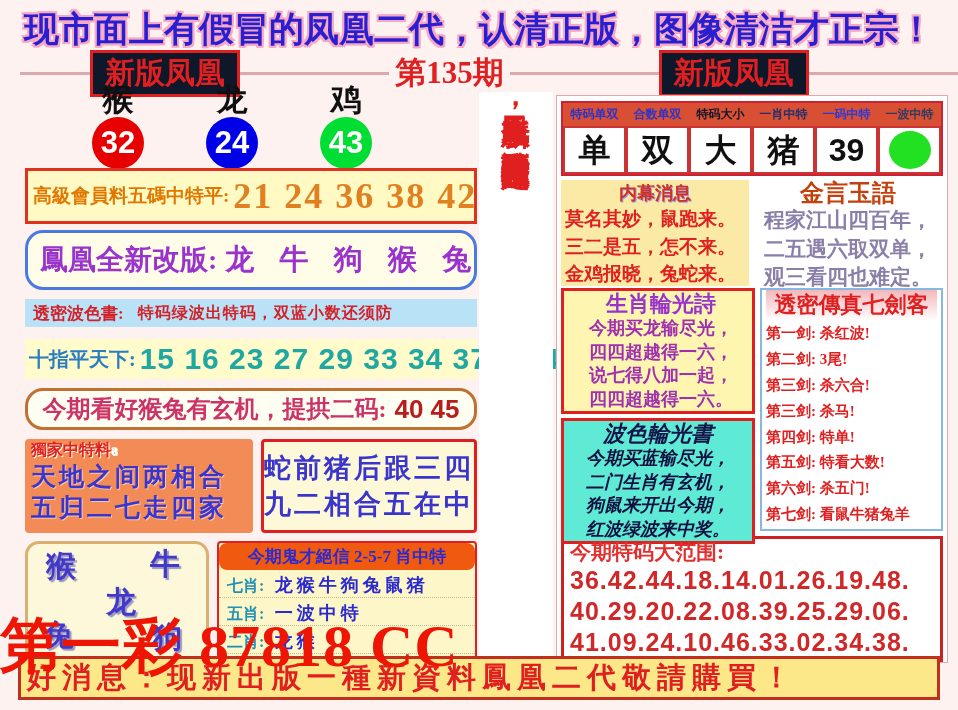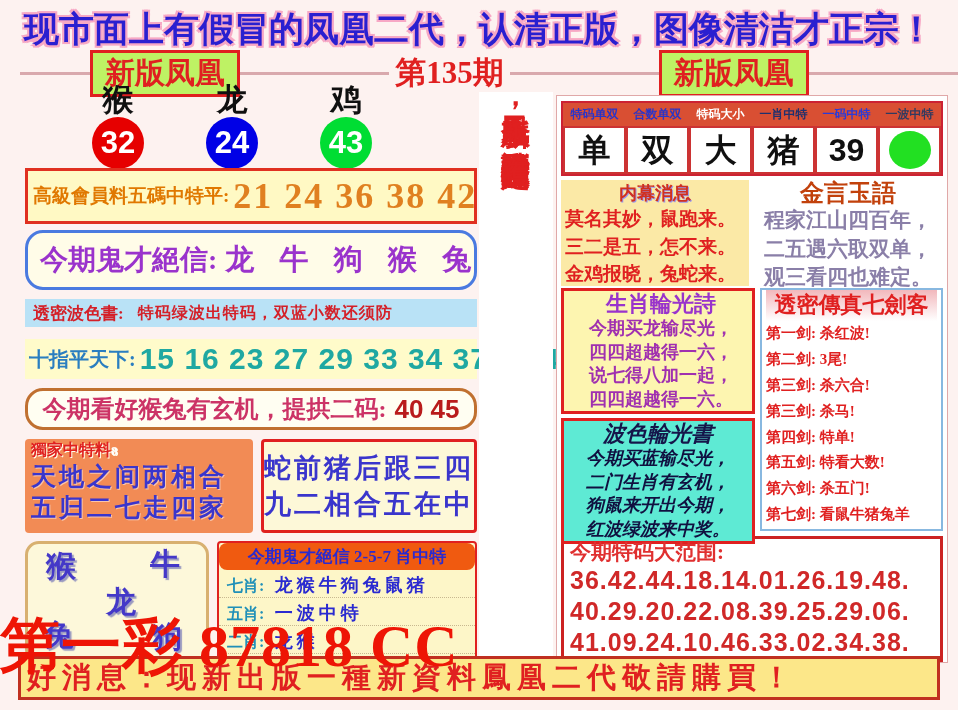--- a/index.html
+++ b/index.html
@@ -9,21 +9,21 @@
 
   
   .top-banner{position:absolute;top:6px;left:6px;width:946px;text-align:center;font-size:35px;font-weight:bold;color:#2a1fd0;white-space:nowrap;letter-spacing:0px;
     text-shadow:2px 2px 0 #f7a8c5,-2px -2px 0 #f7a8c5,2px -2px 0 #f7a8c5,-2px 2px 0 #f7a8c5,0 2px 0 #f7a8c5,0 -2px 0 #f7a8c5;}
 
   
   .header-row{position:absolute;top:52px;left:0;width:958px;height:42px;display:flex;align-items:center;}
   .hline{height:3px;background:#d9a9ad;}
   .hl1{width:70px;margin-left:20px;}
   .hl2{flex:1;}
-  .edition-box{background:#bef264;border:3px solid #e02020;color:#e02020;font-weight:bold;font-size:30px;padding:0 12px;white-space:nowrap;}
+  .edition-box{background:#0f172a;border:3px solid #e02020;color:#e02020;font-weight:bold;font-size:30px;padding:0 12px;white-space:nowrap;}
   .issue{color:#e02020;font-weight:bold;font-size:31px;margin:0 6px;white-space:nowrap;}
 
   
   .zodiac-row{position:absolute;top:84px;left:82px;width:300px;display:flex;justify-content:space-between;}
   .zodiac-item{width:72px;text-align:center;}
   .zodiac-name{font-size:31px;font-weight:bold;color:#101010;line-height:1.0;}
   .ball{width:52px;height:52px;border-radius:50%;color:#fff;font-size:31px;font-weight:bold;display:flex;align-items:center;justify-content:center;margin:2px auto 0;}
 
   
   .left-panel{position:absolute;top:168px;left:25px;width:452px;}
@@ -133,21 +133,21 @@
       <div class="ball" style="background:#00dd33">43</div>
     </div>
   </div>
 
   <div class="left-panel">
     <div class="lrow1">
       <span class="lab serif">高級會員料五碼中特平:</span>
       <span class="nums serif">21 24 36 38 42</span>
     </div>
     <div class="lrow2">
-      <span class="lab serif">今期鬼才絕信:</span>
+      <span class="lab serif">鳳凰全新改版:</span>
       <span class="val serif">龙 牛 狗 猴 兔</span>
     </div>
     <div class="lrow3">
       <span class="lab serif">透密波色書:</span>
       <span class="val serif">特码绿波出特码，双蓝小数还须防</span>
     </div>
     <div class="lrow4">
       <span class="lab serif">十指平天下:</span>
       <span class="nums">15 16 23 27 29 33 34 37 42 47</span>
     </div>
@@ -194,21 +194,21 @@
 
   <div class="mid-col">
     <div class="vtext serif">鳳凰全新改版，請彩民長期跟踪定有收獲</div>
   </div>
 
   <div class="right-panel">
     <div class="rtable">
       <div class="thead">
         <div class="th serif" style="color:#2a34c8">特码单双</div>
         <div class="th serif" style="color:#2a34c8">合数单双</div>
-        <div class="th serif" style="color:#ffffff">特码大小</div>
+        <div class="th serif" style="color:#0f172a">特码大小</div>
         <div class="th serif" style="color:#20306e">一肖中特</div>
         <div class="th serif" style="color:#2a3ad8">一码中特</div>
         <div class="th serif" style="color:#303a60">一波中特</div>
       </div>
       <div class="tvals">
         <div class="td serif">单</div>
         <div class="td serif">双</div>
         <div class="td serif">大</div>
         <div class="td serif">猪</div>
         <div class="td">39</div>

